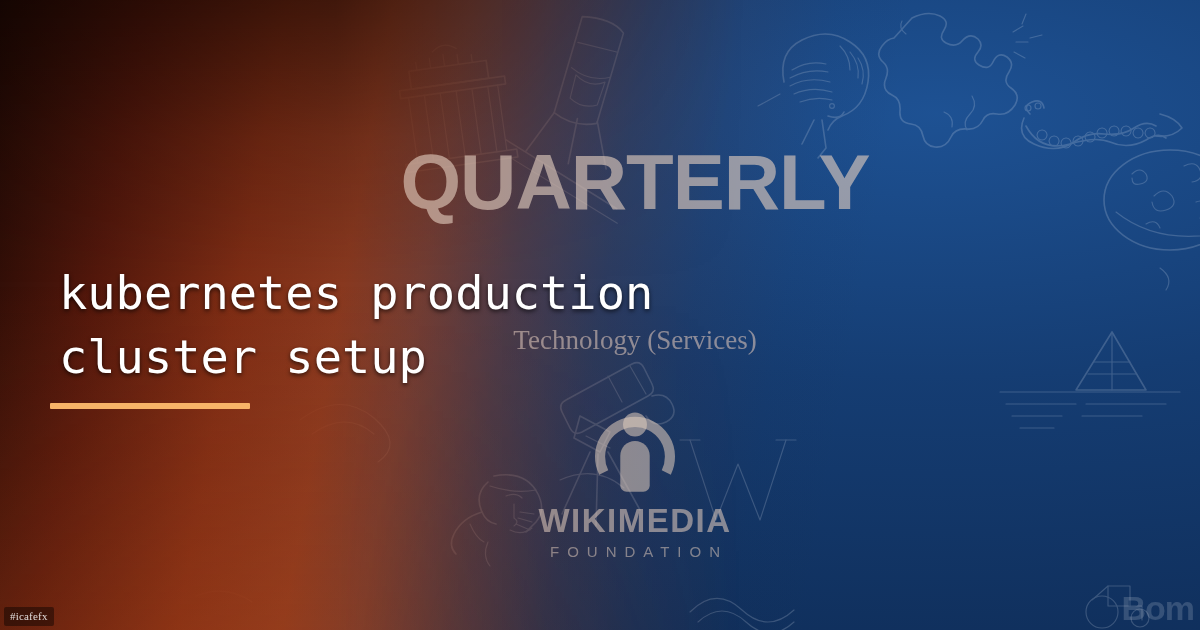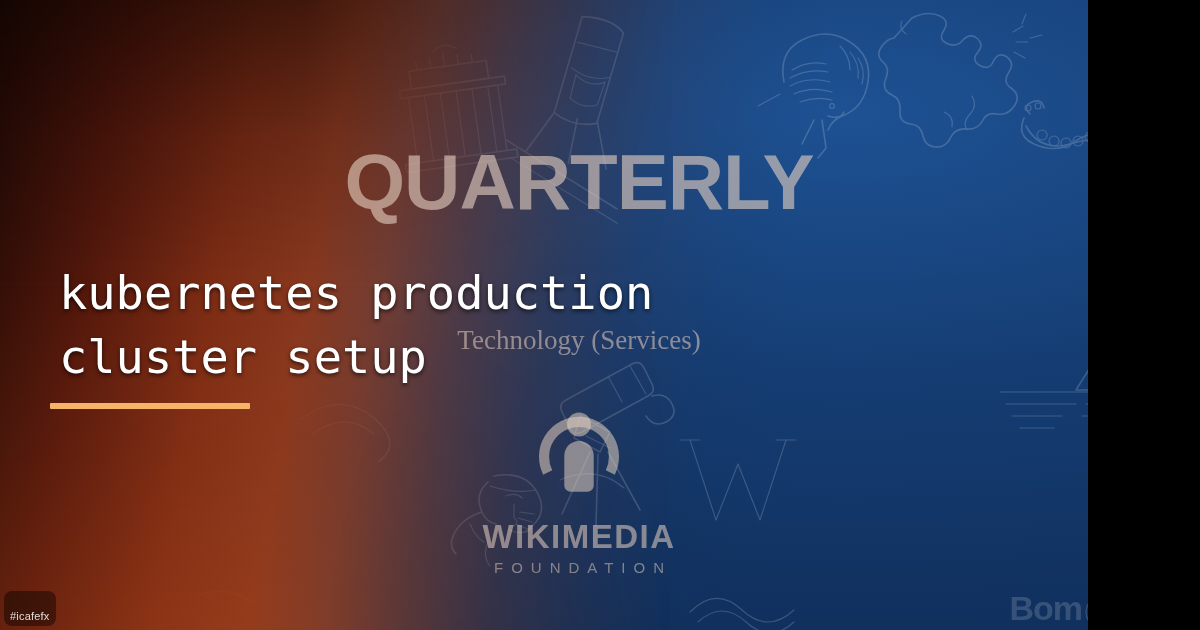--- a/index.html
+++ b/index.html
@@ -2,21 +2,21 @@
 <html><head>
 <meta charset="utf-8">
 <style>
   html, body {
     margin: 0;
     padding: 0;
     background: #000;
   }
   #stage {
     position: relative;
-    width: 1088px;
+    width: 1200px;
     height: 630px;
     overflow: hidden;
     font-family: "Liberation Sans", sans-serif;
     background: #be185d;
   }
 
   
   .bg-base {
     position: absolute;
     inset: 0;
@@ -109,21 +109,21 @@
   }
   .wm-logo-wrap {
     position: absolute;
     left: 0; right: 0;
     top: 408px;
     text-align: center;
     padding-left: 70px;
   }
   .wm-mark { display:block; margin: 0 auto; }
   .wm-name {
-    margin-top: 18px;
+    margin-top: 2px;
     font-family: "Liberation Sans", sans-serif;
     font-weight: bold;
     font-size: 33px;
     letter-spacing: 1.5px;
     color: rgba(226,205,190,0.56);
   }
   .wm-sub {
     margin-top: 3px;
     font-family: "Liberation Sans", sans-serif;
     font-size: 15px;
@@ -166,24 +166,24 @@
     color: rgba(255,255,255,0.62);
     text-shadow: 0 1px 2px rgba(0,0,0,0.6);
     letter-spacing: 0px;
   }
   .tag-chip {
     position: absolute;
     left: 4px;
     bottom: 4px;
     background: rgba(0,0,0,0.42);
     color: rgba(255,255,255,0.85);
-    font-family: Liberation Sans, sans-serif;
+    font-family: Liberation Serif, serif;
     font-size: 11px;
-    padding: 19px 6px 4px 6px;
-    border-radius: 8px;
+    padding: 3px 6px 4px 6px;
+    border-radius: 2px;
     letter-spacing: 0.2px;
   }
 
   
   .cf-frame {
     position: absolute;
     left: 877px;
     top: 441px;
     width: 300px;
     height: 165px;

